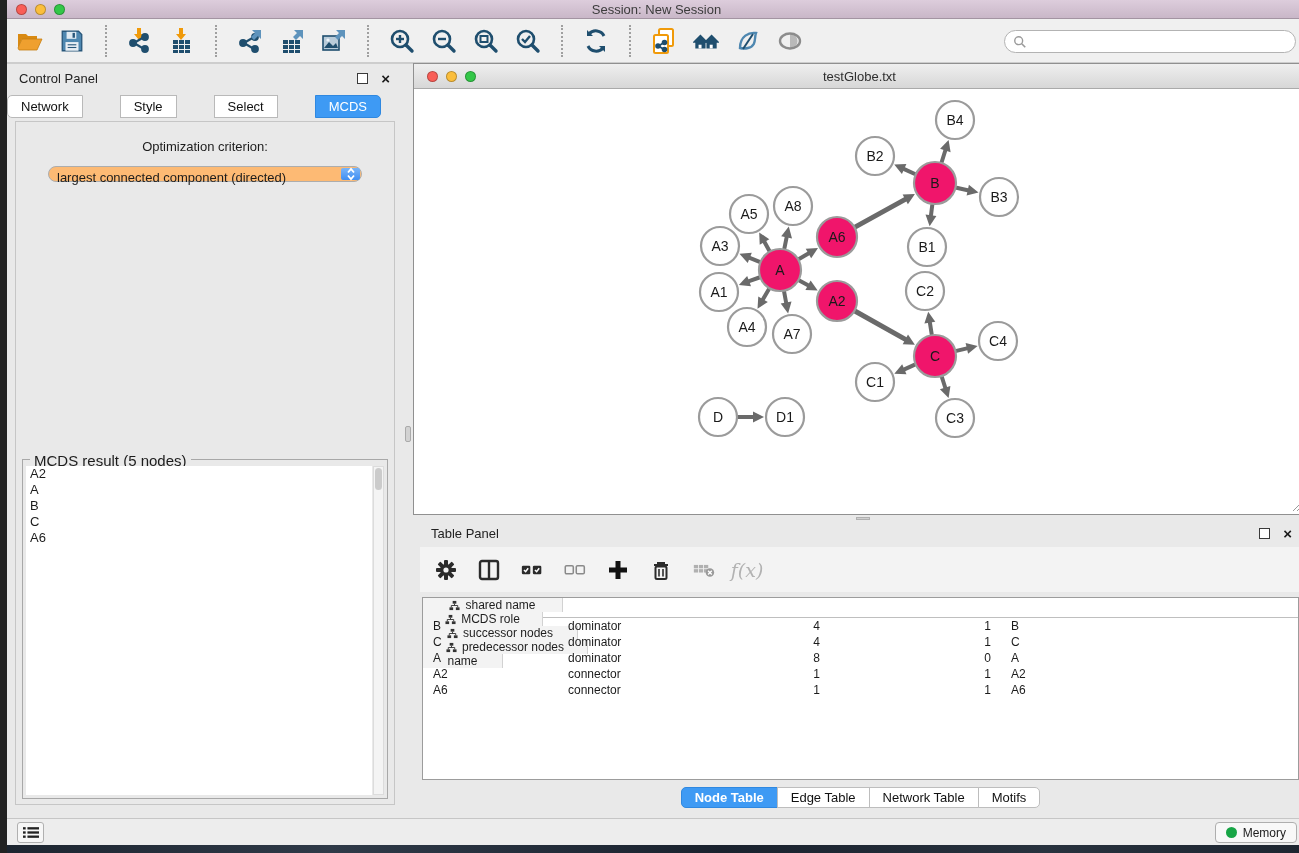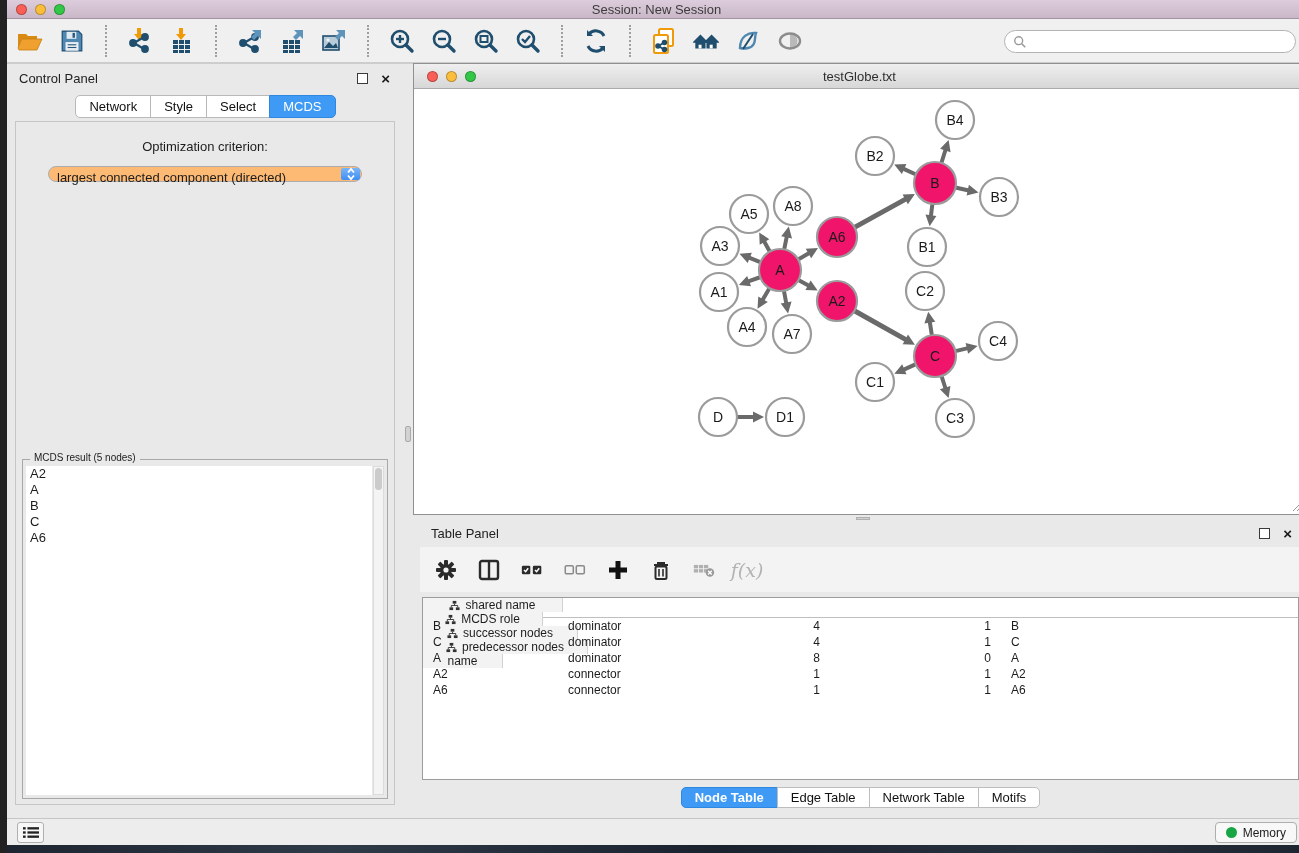--- a/index.html
+++ b/index.html
@@ -32,41 +32,41 @@
   .panel-title{font-size:13px;color:#222;}
   .float-icon{position:absolute;width:11px;height:11px;border:1.6px solid #3a3a3a;background:#fff;cursor:pointer;}
   .close-icon{position:absolute;font-size:15px;font-weight:bold;color:#1a1a1a;line-height:11px;cursor:pointer;}
 
   
   .control-panel{position:absolute;left:0;top:64px;width:397px;height:754px;background:#e9e9e9;}
   .cp-header{position:absolute;left:0;top:4px;right:0;height:22px;}
   .cp-header .panel-title{position:absolute;left:12px;top:3px;}
   .cp-header .float-icon{right:36px;top:5px;}
   .cp-header .close-icon{right:14px;top:5px;}
-  .cp-tabs{position:absolute;top:31px;left:0;right:0;display:flex;justify-content:center;}
+  .cp-tabs{position:absolute;top:31px;left:0;right:0;display:flex;justify-content:flex-start;gap:38px;}
   .cp-tab{font-size:13px;padding:3px 13px;background:#fff;border:1px solid #b9b9b9;margin-left:-1px;
     cursor:pointer;color:#111;}
   .cp-tab:first-child{border-radius:5px 0 0 5px;margin-left:0;}
   .cp-tab:last-child{border-radius:0 5px 5px 0;}
   .cp-tab.active{background:#3e9af4;border-color:#2f88e0;color:#fff;}
   .cp-content{position:absolute;left:8px;right:9px;top:57px;bottom:13px;
     border:1px solid #c6c6c6;background:#e9e9e9;}
   .opt-label{text-align:center;margin-top:17px;font-size:13px;}
   .select-box{position:relative;margin:12px auto 0;width:314px;height:16px;background:#fdba74;
     border:1px solid #adadad;border-radius:8px;cursor:pointer;}
   .select-box .sel-val{display:block;font-size:13px;line-height:22px;padding-left:8px;
     white-space:nowrap;overflow:hidden;}
   .select-box .stepper{position:absolute;right:1px;top:1px;bottom:1px;width:19px;border-radius:2px;
     background:linear-gradient(#7ab5f9,#3f8ef2);display:flex;align-items:center;justify-content:center;}
   .btn-row{display:flex;justify-content:center;gap:15px;margin-top:13px;}
   .btn{font-size:13px;padding:3px 14px;background:#fcfcfc;border:1px solid #b3b3b3;border-radius:5px;
     cursor:pointer;color:#111;}
   .result-group{position:absolute;left:6px;right:6px;top:337px;bottom:5px;
     border:1px solid #a8a8a8;background:#e9e9e9;}
-  .result-legend{position:absolute;top:-8px;left:7px;background:#e9e9e9;padding:0 4px;font-size:10px;}
+  .result-legend{position:absolute;top:-8px;left:7px;background:#e9e9e9;padding:0 4px;font-size:15px;}
   .result-list{position:absolute;left:3px;right:15px;top:6px;bottom:3px;background:#fff;overflow:hidden;}
   .mcds-item{font-size:13px;line-height:16px;padding-left:4px;cursor:default;}
   .result-scroll{position:absolute;right:3px;top:6px;bottom:3px;width:11px;background:#f4f4f4;
     border:1px solid #dcdcdc;}
   .result-scroll .thumb{position:absolute;left:1px;right:1px;top:1px;height:22px;background:#cbcbcb;
     border-radius:4px;}
 
   
   .v-splitter{position:absolute;left:397px;top:64px;width:9px;height:754px;background:#e9e9e9;}
   .v-splitter .handle{position:absolute;left:1px;top:362px;width:6px;height:16px;background:#d2d2d2;

